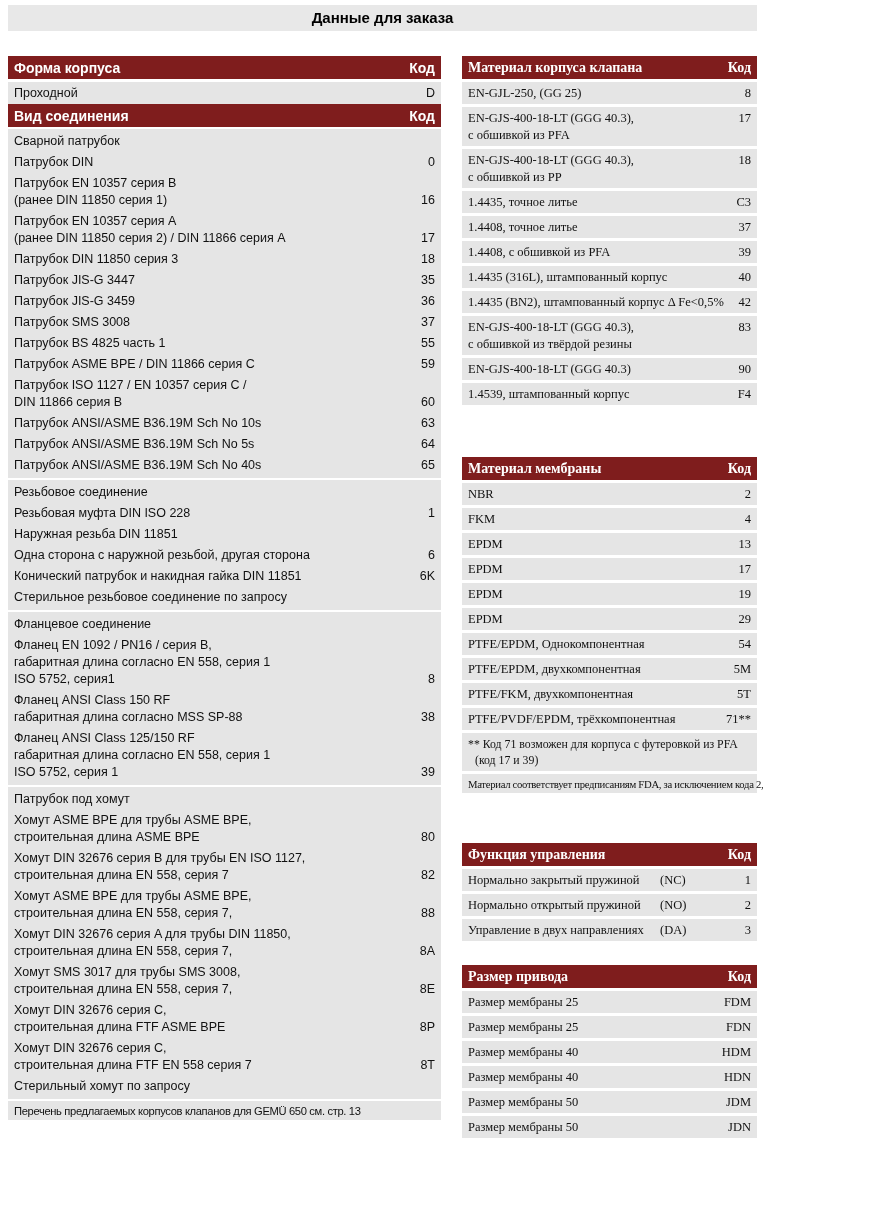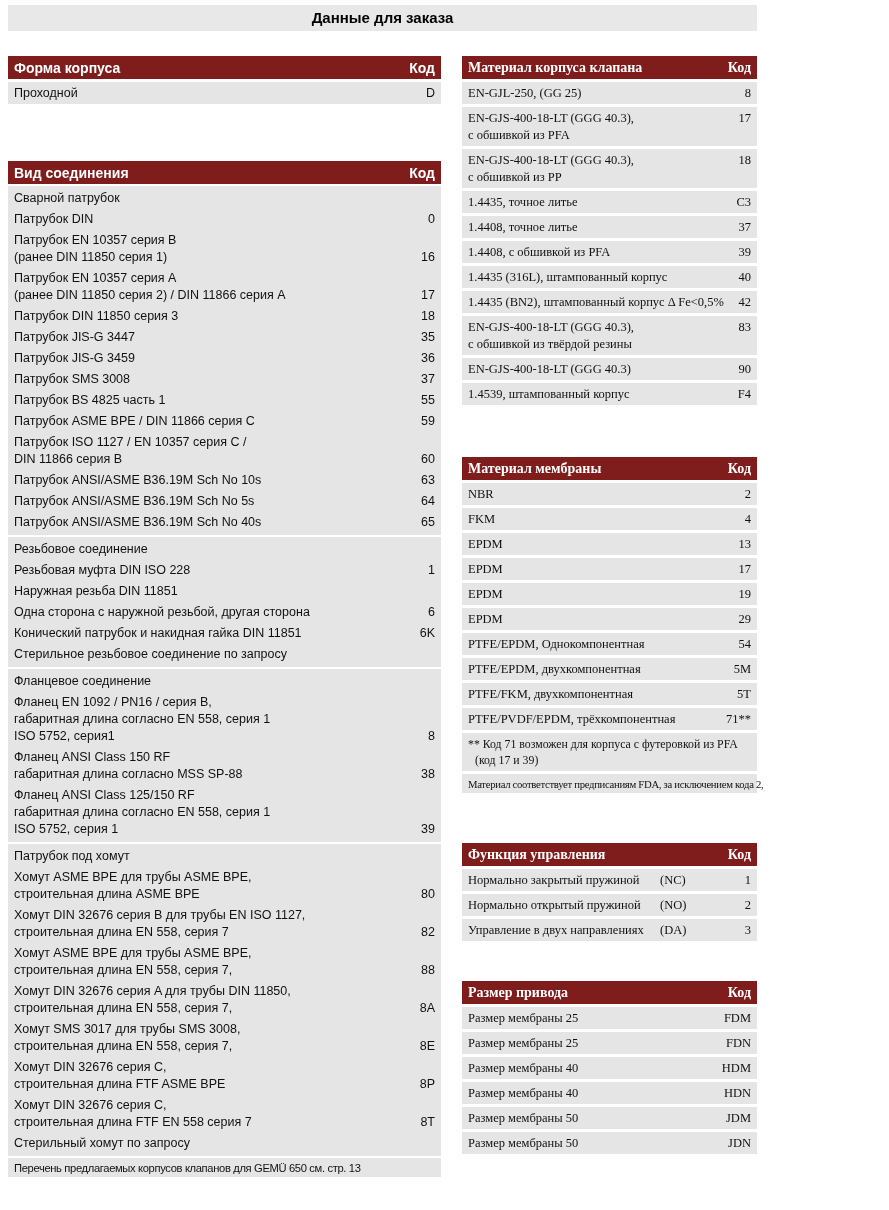--- a/index.html
+++ b/index.html
@@ -63,24 +63,24 @@
   .fda-row {
     background:#e5e5e5; margin-top:3px;
     padding:4px 6px 3px;
     font-size:10.7px; letter-spacing:-0.3px;
     white-space:nowrap;
   }
 
   .cf-label { flex:0 0 192px; white-space:nowrap; }
   .cf-abbr  { flex:1; text-align:left; white-space:nowrap; }
 
-  .mt-left2 { margin-top:57px; }
+  .mt-left2 { }
   .mt-r1 { margin-top:52px; }
   .mt-r2 { margin-top:50px; }
-  .mt-r3 { margin-top:40px; }
+  .mt-r3 { margin-top:24px; }
 </style>
 </head>
 <body>
 
 <div class="page">
 
   <div class="title-bar">Данные для заказа</div>
 
   <div class="columns">
 

